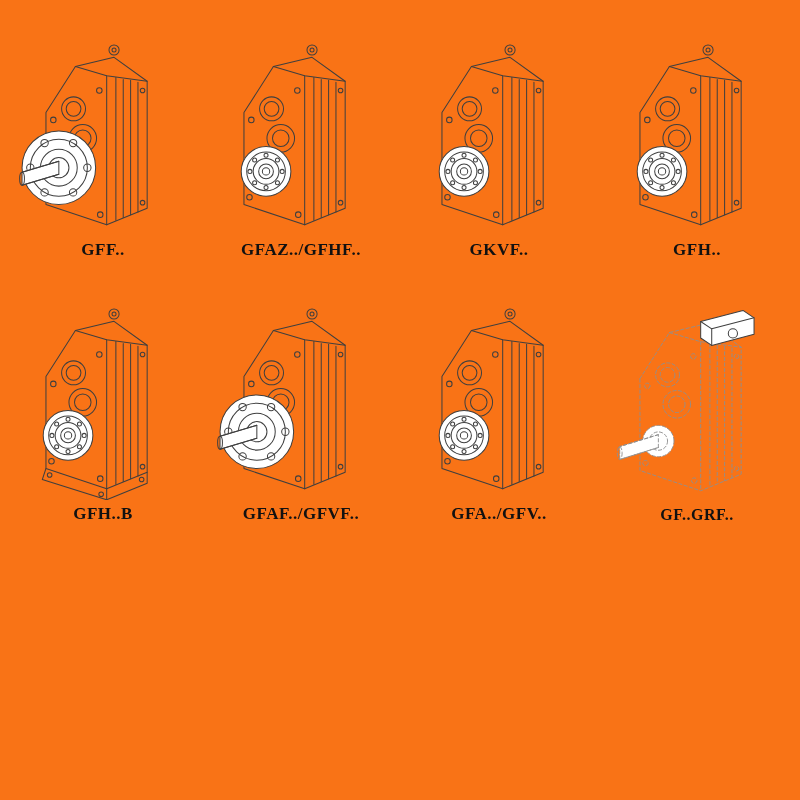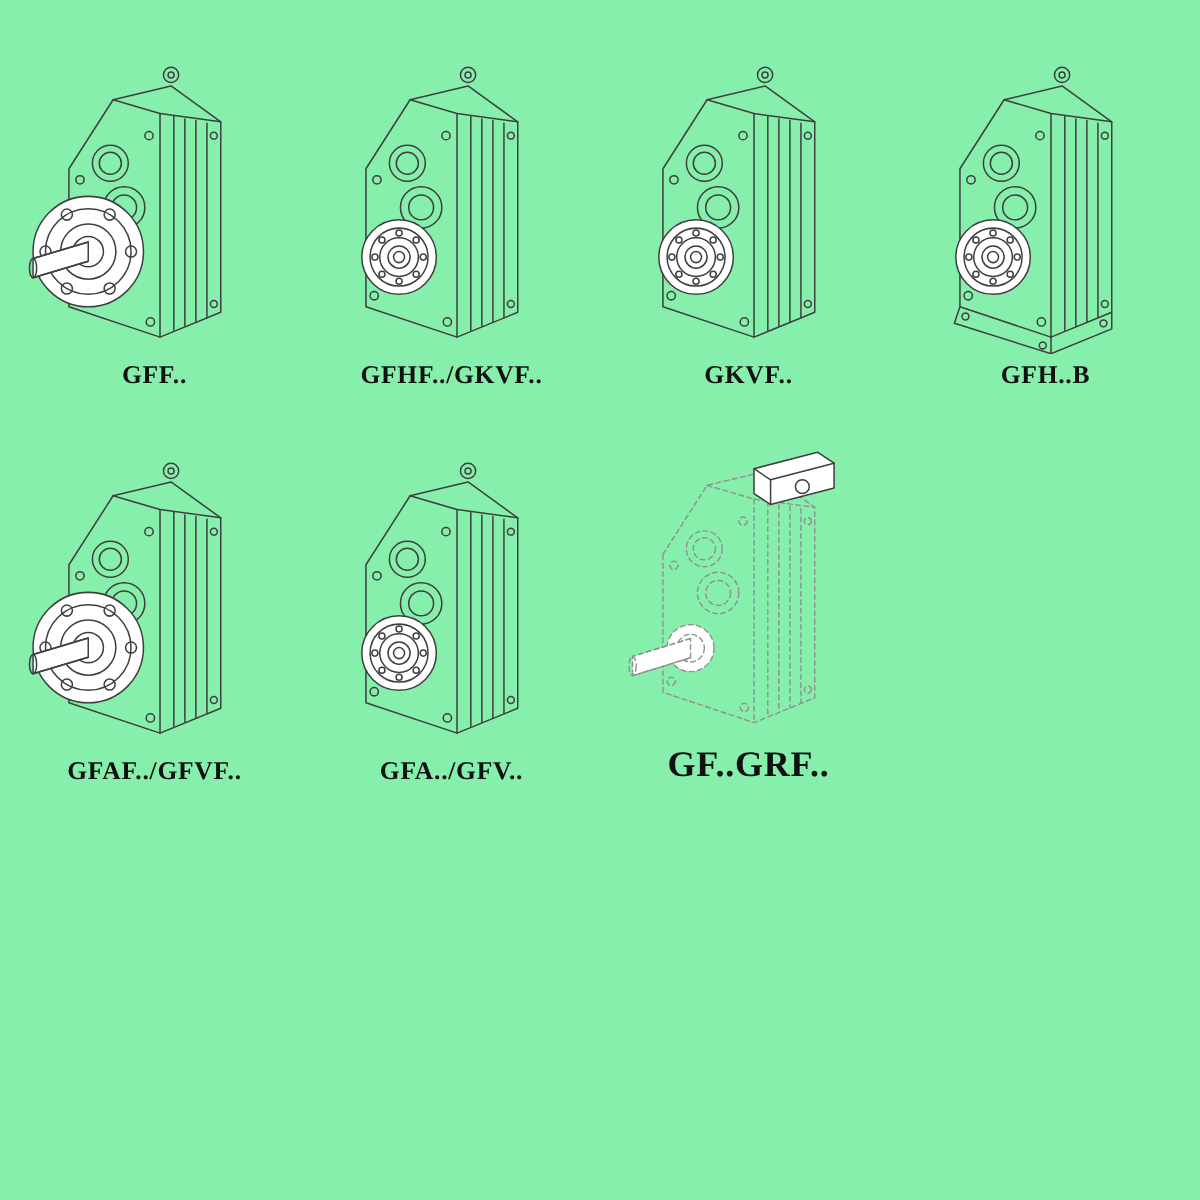--- a/index.html
+++ b/index.html
@@ -4,21 +4,21 @@
 <style>
   :root{
     --line-solid:#3f3f3f;
     --line-dashed:#8f8f8f;
     --label-text:#111111;
     --frame:#cccccc;
   }
   *{margin:0;padding:0;box-sizing:border-box;}
   body{background:#ffffff;}
   .page{
-    width:800px;height:800px;background:#86efac;
+    width:800px;height:800px;background:#f97316;
     display:grid;
     grid-template-columns:repeat(4,1fr);
     grid-template-rows:repeat(3,1fr);
     padding:4px;
   }
   .cell{
     display:flex;flex-direction:column;align-items:center;justify-content:flex-end;
     padding:2px 2px 8px 2px;overflow:hidden;
   }
   .cell.framed{border:1px solid var(--frame);}
@@ -35,21 +35,21 @@
   }
   svg.pic use.sp{
     stroke:var(--line-solid);
     stroke-dasharray:none;
   }
   .label{
     font-family:"Liberation Serif",serif;
     font-weight:700;font-size:17px;letter-spacing:0.5px;
     color:var(--label-text);text-align:center;margin-top:4px;white-space:nowrap;
   }
-  .label.big{font-size:24px;}
+  .label.big{font-size:16px;}
   .defs-holder{position:absolute;width:0;height:0;overflow:hidden;}
 </style>
 </head>
 <body>
 
 <div class="defs-holder">
 <svg width="0" height="0" aria-hidden="true">
   <defs>
     <g id="p-body">
       <path d="M38 96 L70 46 L112 36 L148 62 L148 200 L104 218 L38 196 Z"></path>
@@ -182,35 +182,45 @@
   </figure>
 
   <figure class="cell">
     <div class="art">
       <svg class="pic" viewBox="0 0 200 230" aria-hidden="true">
         <use href="#p-body" class="gb"></use>
           <use href="#p-eyebolt" class="gb"></use>
           <use href="#p-hollow" class="gb"></use>
       </svg>
     </div>
-    <figcaption class="label">GFHF../GKVF..</figcaption>
+    <figcaption class="label">GFAZ../GFHF..</figcaption>
   </figure>
 
   <figure class="cell">
     <div class="art">
       <svg class="pic" viewBox="0 0 200 230" aria-hidden="true">
         <use href="#p-body" class="gb"></use>
           <use href="#p-eyebolt" class="gb"></use>
           <use href="#p-hollow" class="gb"></use>
       </svg>
     </div>
     <figcaption class="label">GKVF..</figcaption>
   </figure>
 
 
+  <figure class="cell">
+    <div class="art">
+      <svg class="pic" viewBox="0 0 200 230" aria-hidden="true">
+        <use href="#p-body" class="gb"></use>
+          <use href="#p-eyebolt" class="gb"></use>
+          <use href="#p-hollow" class="gb"></use>
+      </svg>
+    </div>
+    <figcaption class="label">GFH..</figcaption>
+  </figure>
 
   <figure class="cell">
     <div class="art">
       <svg class="pic" viewBox="0 0 200 230" aria-hidden="true">
         <use href="#p-body" class="gb"></use>
           <use href="#p-eyebolt" class="gb"></use>
           <use href="#p-hollow" class="gb"></use>
           <use href="#p-foot" class="gb"></use>
       </svg>
     </div>

